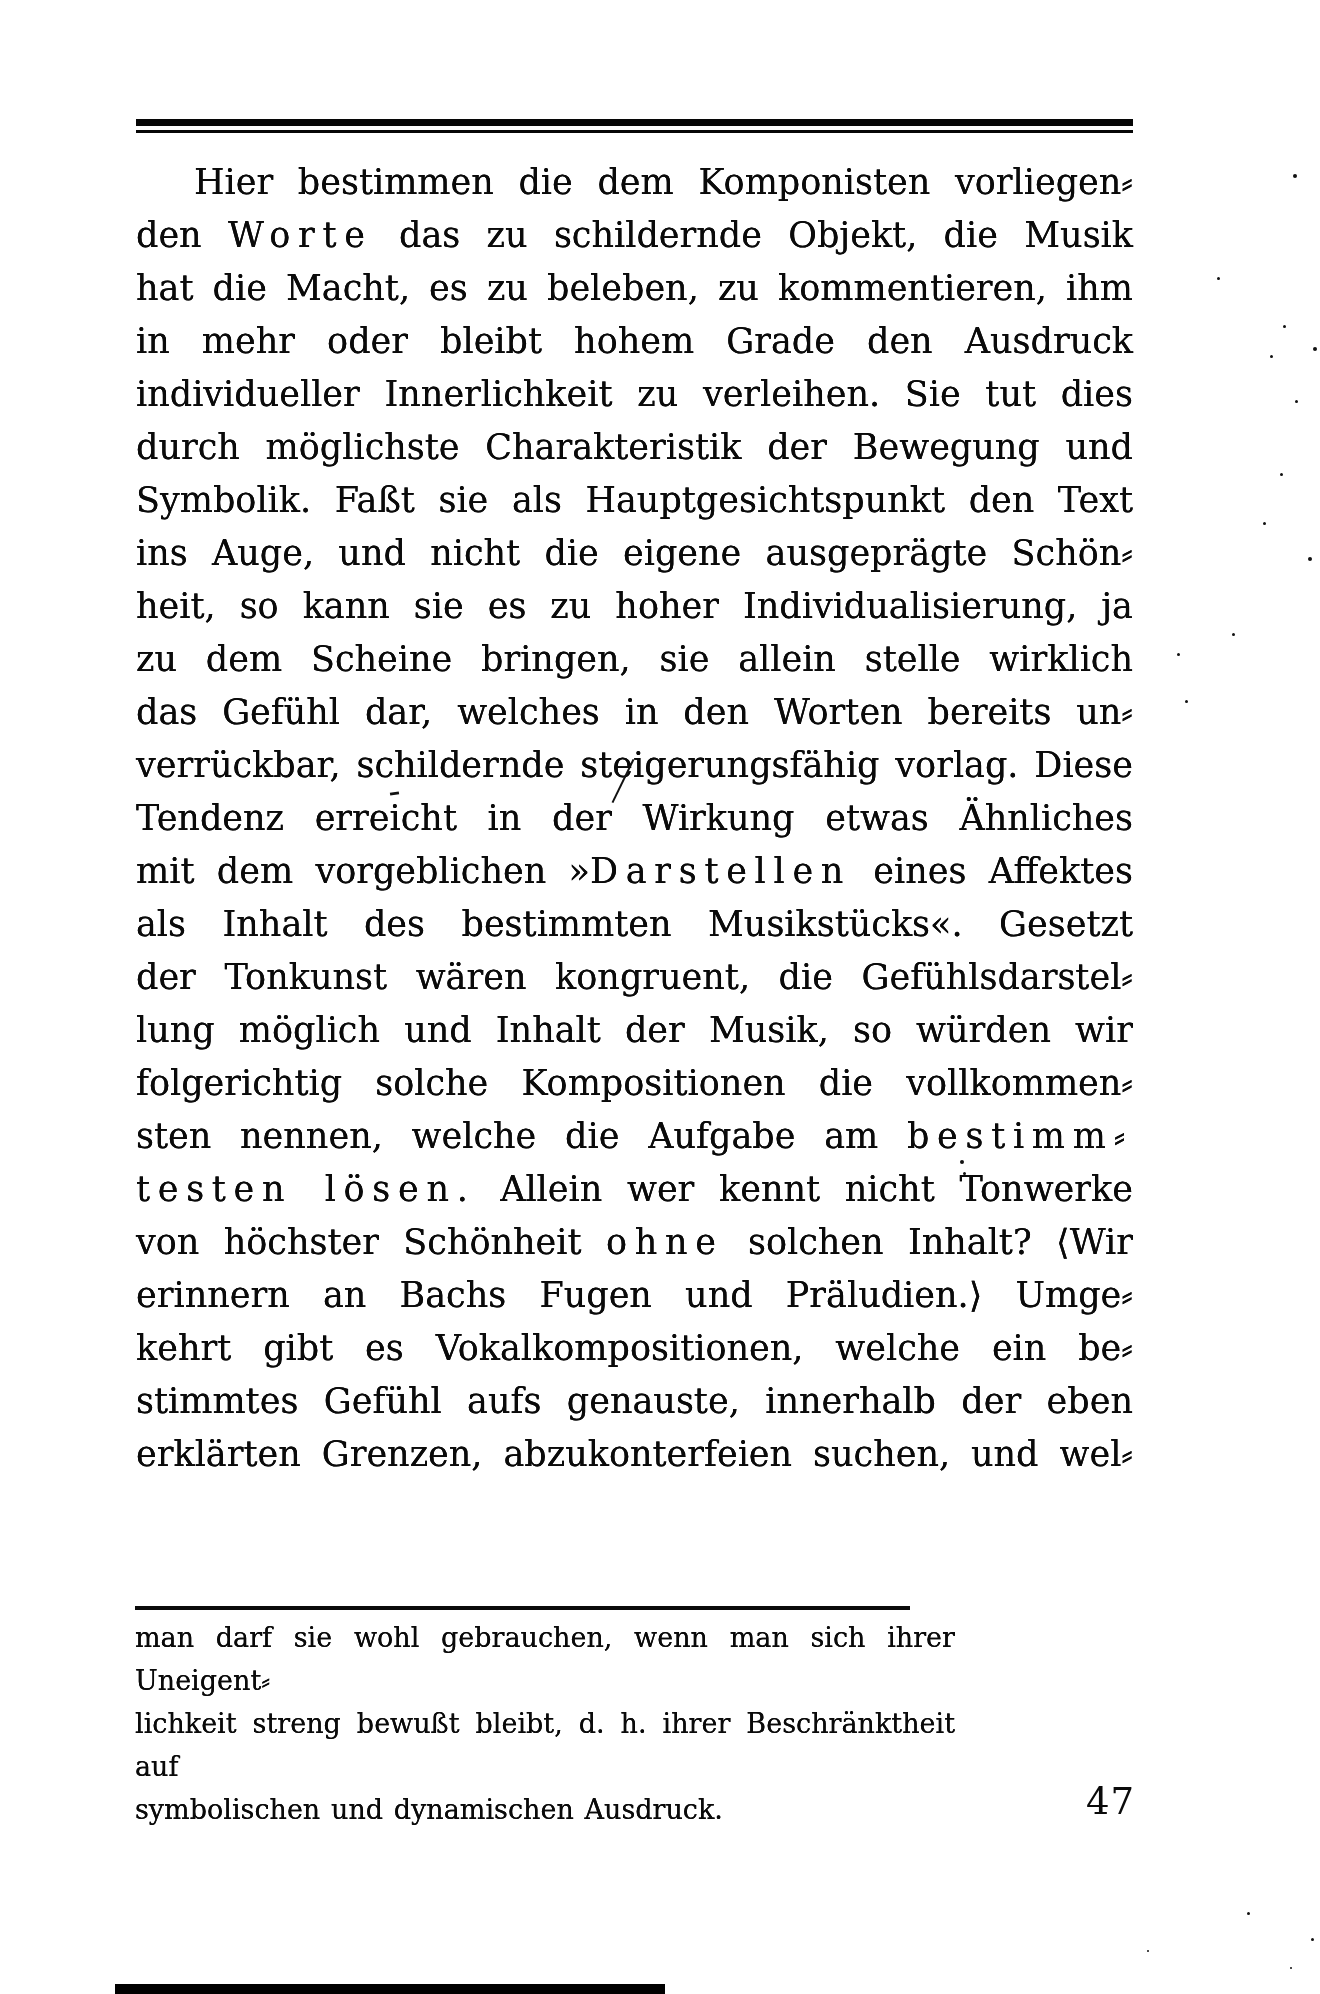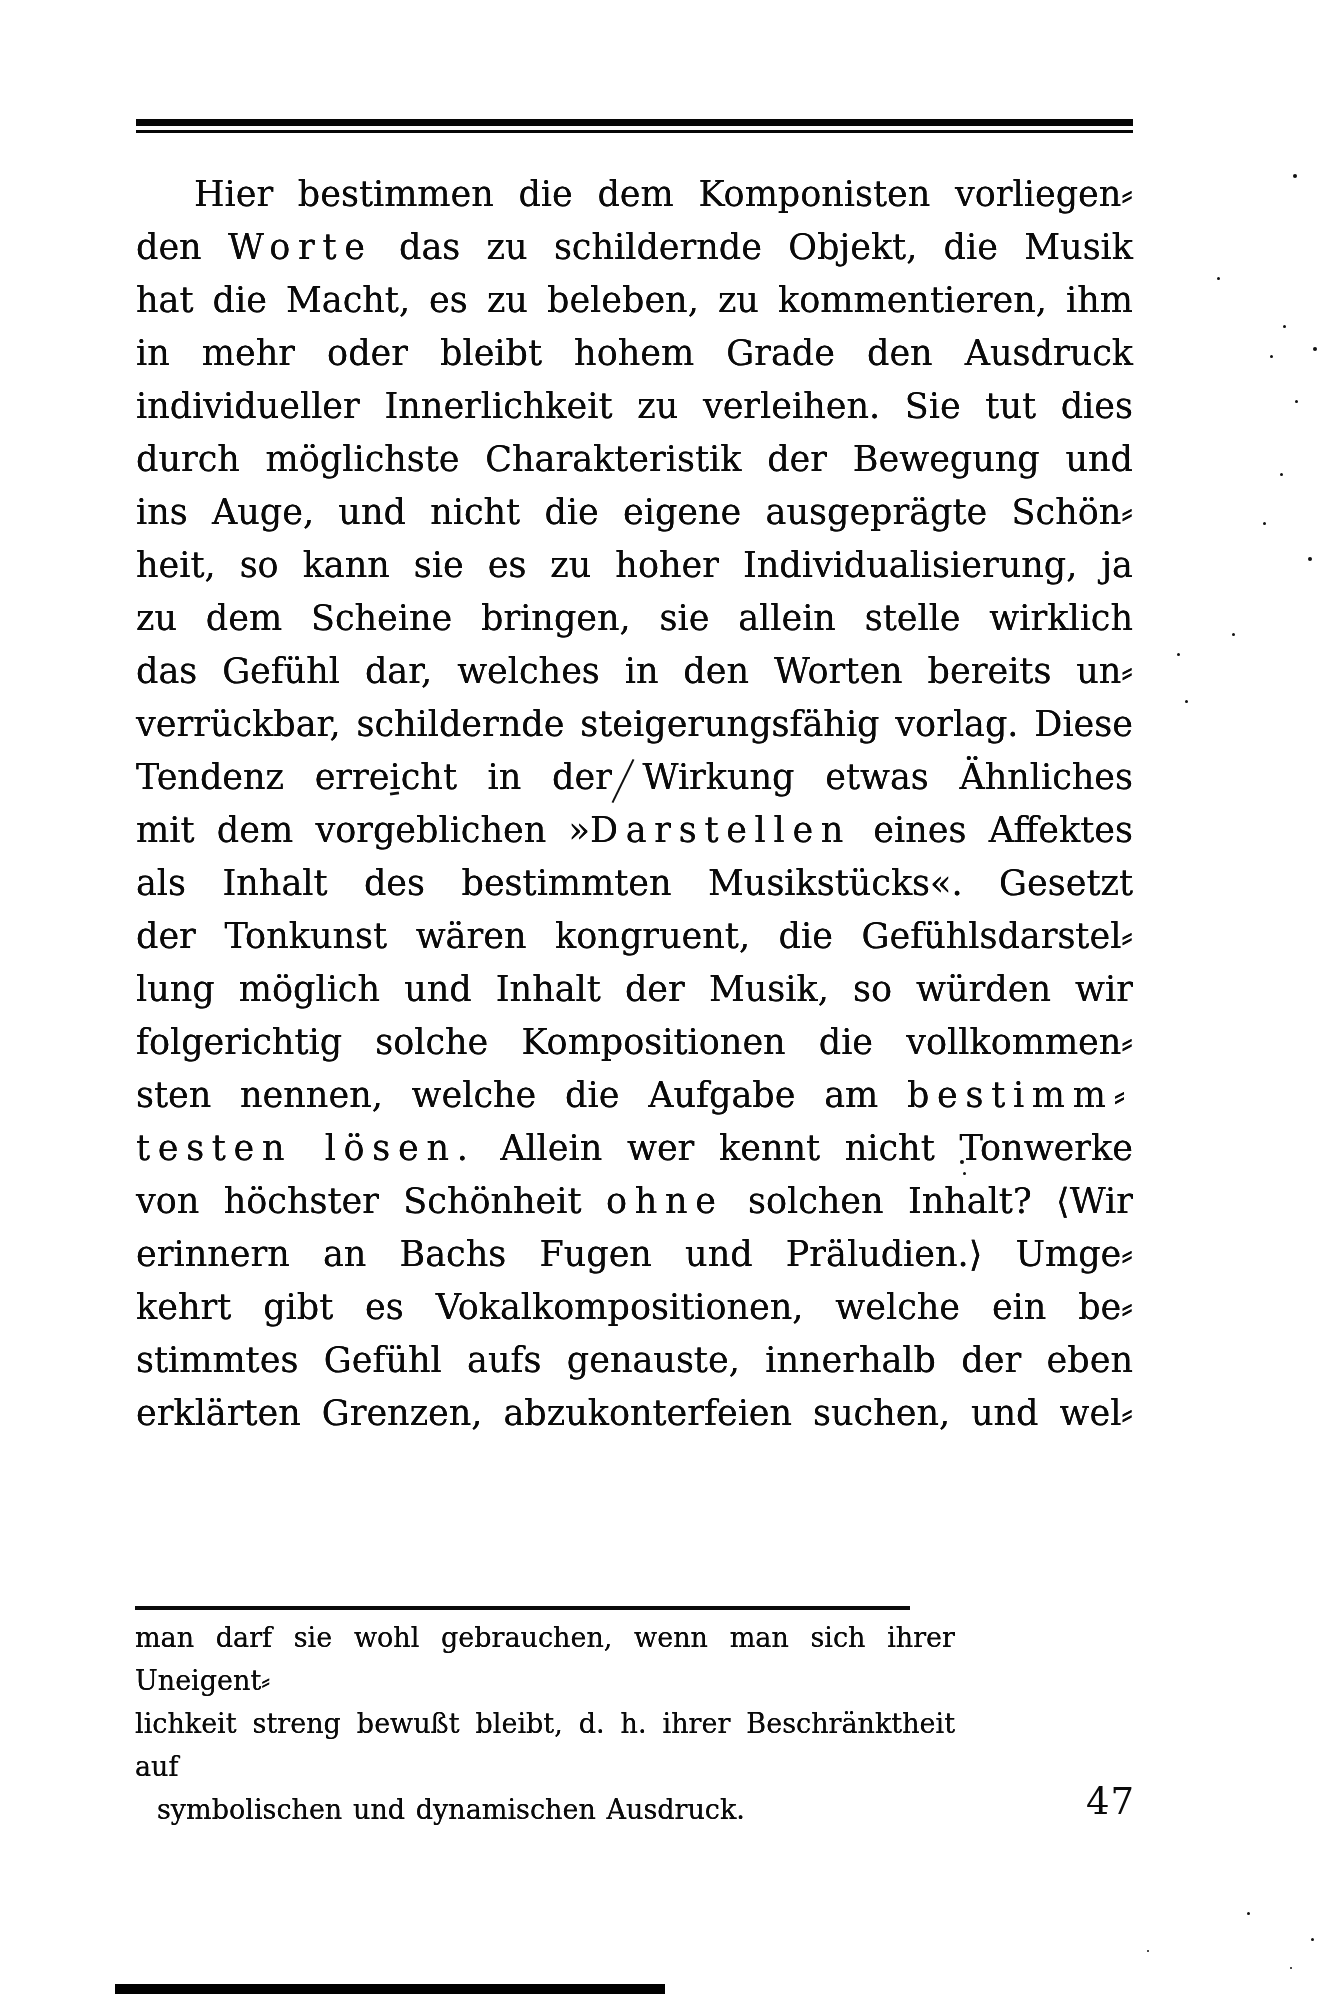--- a/index.html
+++ b/index.html
@@ -28,40 +28,40 @@
     font-size: 35px;
     line-height: 53px;
     word-spacing: 0.10em;
     text-shadow: 0 0 0.5px currentColor;
   }
   .line {
     text-align: justify;
     text-align-last: justify;
     white-space: normal;
   }
-  .line.indent { padding-left: 58px; margin-top: 12px; }
+  .line.indent { padding-left: 58px; }
   .sperr { letter-spacing: 0.22em; }
 
   
   .fn-rule {
     position: absolute;
     left: 135px; top: 1606px; width: 775px; height: 4px;
     background: #0a0a0a;
   }
 
   
   .footnote-text {
     position: absolute;
     left: 135px; top: 1616px; width: 820px;
     font-size: 27px;
     line-height: 43px;
     word-spacing: 0.08em;
     text-shadow: 0 0 0.4px currentColor;
   }
-  .footnote-text .line:last-child { text-align-last: left; margin-left: 22px; }
+  .footnote-text .line:last-child { text-align-last: left; }
 
   
   .pageno {
     position: absolute;
     left: 1040px; top: 1780px; width: 95px;
     font-size: 37px;
     font-weight: normal;
     text-align: right;
     letter-spacing: 1px;
   }
@@ -95,20 +95,21 @@
 
   <div class="rule-top"></div>
 
   <div class="body-text">
       <div class="line indent"><span>Hier bestimmen die dem Komponisten vorliegen⸗</span></div>
       <div class="line"><span>den </span><span class="sperr">Worte</span><span> das zu schildernde Objekt, die Musik</span></div>
       <div class="line"><span>hat die Macht, es zu beleben, zu kommentieren, ihm</span></div>
       <div class="line"><span>in mehr oder bleibt hohem Grade den Ausdruck</span></div>
       <div class="line"><span>individueller Innerlichkeit zu verleihen. Sie tut dies</span></div>
       <div class="line"><span>durch möglichste Charakteristik der Bewegung und</span></div>
+      <div class="line"><span>Symbolik. Faßt sie als Hauptgesichtspunkt den Text</span></div>
       <div class="line"><span>ins Auge, und nicht die eigene ausgeprägte Schön⸗</span></div>
       <div class="line"><span>heit, so kann sie es zu hoher Individualisierung, ja</span></div>
       <div class="line"><span>zu dem Scheine bringen, sie allein stelle wirklich</span></div>
       <div class="line"><span>das Gefühl dar, welches in den Worten bereits un⸗</span></div>
       <div class="line"><span>verrückbar, schildernde steigerungsfähig vorlag. Diese</span></div>
       <div class="line"><span>Tendenz erreicht in der Wirkung etwas Ähnliches</span></div>
       <div class="line"><span>mit dem vorgeblichen »</span><span class="sperr">Darstellen</span><span> eines Affektes</span></div>
       <div class="line"><span>als Inhalt des bestimmten Musikstücks«.  Gesetzt</span></div>
       <div class="line"><span>der Tonkunst wären kongruent, die Gefühlsdarstel⸗</span></div>
       <div class="line"><span>lung möglich und Inhalt der Musik, so würden wir</span></div>

